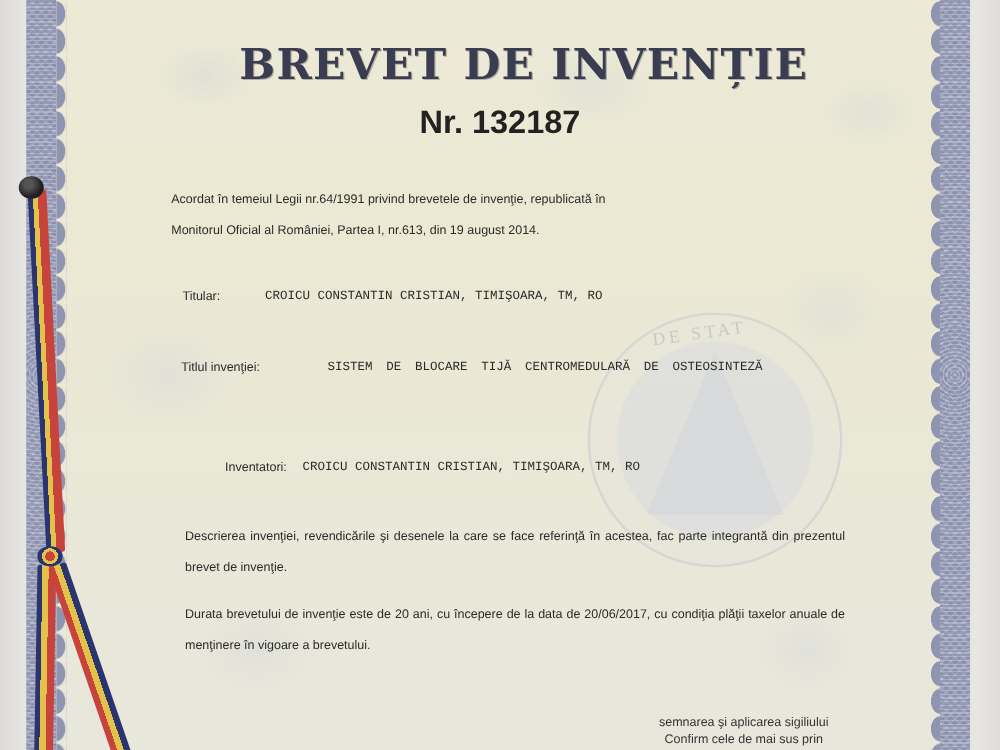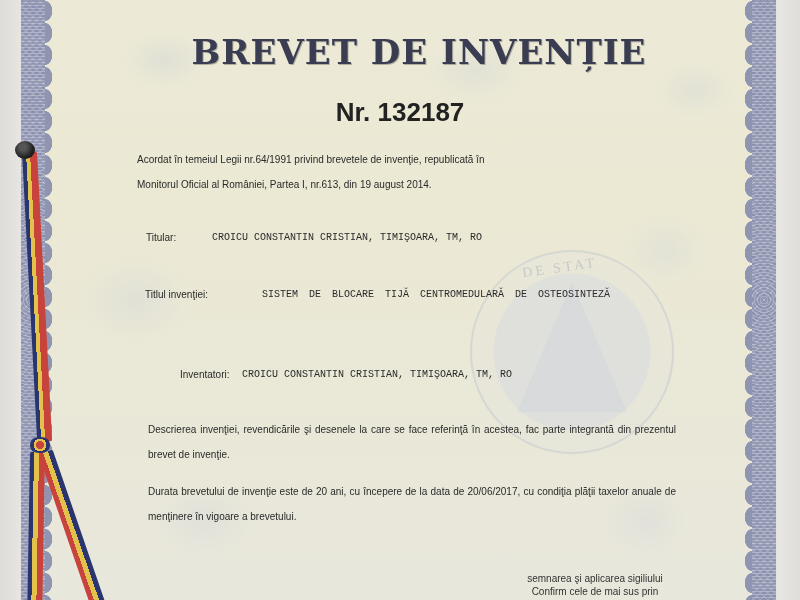--- a/index.html
+++ b/index.html
@@ -122,21 +122,21 @@
       letter-spacing: 1px;
       color: #3a3d52;
       text-shadow: 1px 1px 0 rgba(0,0,0,0.25);
       margin: 0;
       padding-left: 19px;
     }
     .number {
       position: absolute;
       left: 0;
       width: 800px;
-      top: 97px;
+      top: 82px;
       text-align: center;
       font-family: "Liberation Sans", sans-serif;
       font-weight: bold;
       font-size: 26px;
       color: #222222;
       margin: 0;
     }
     .text {
       font-family: Liberation Sans, sans-serif;
       font-size: 10px;

